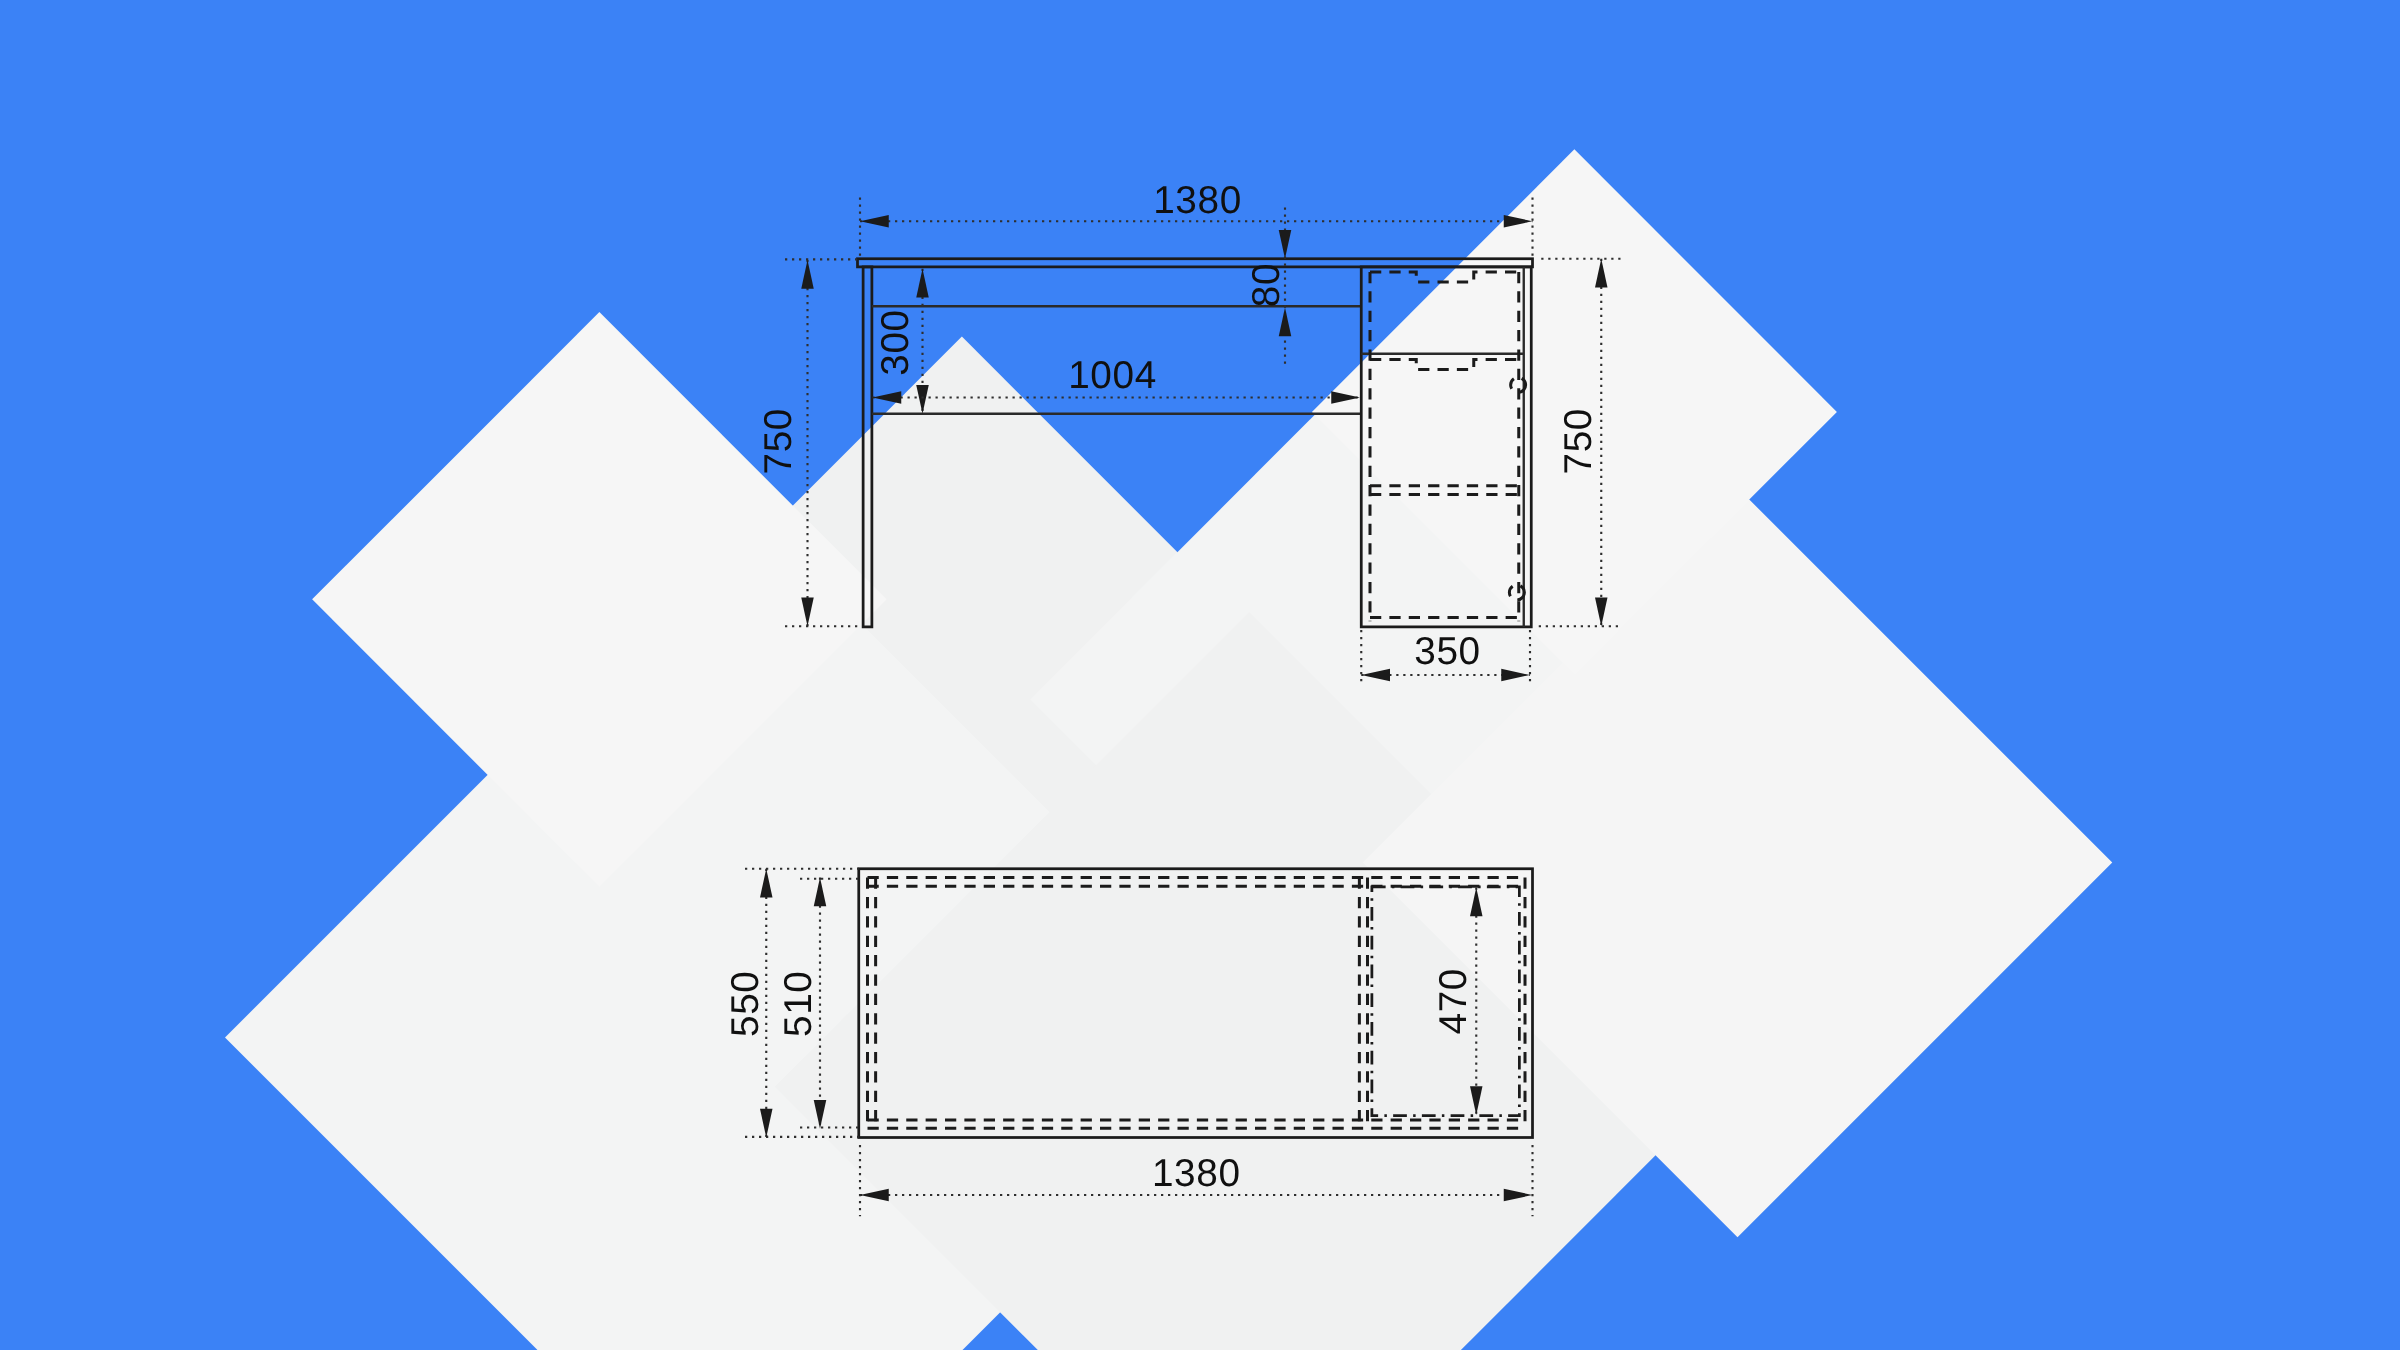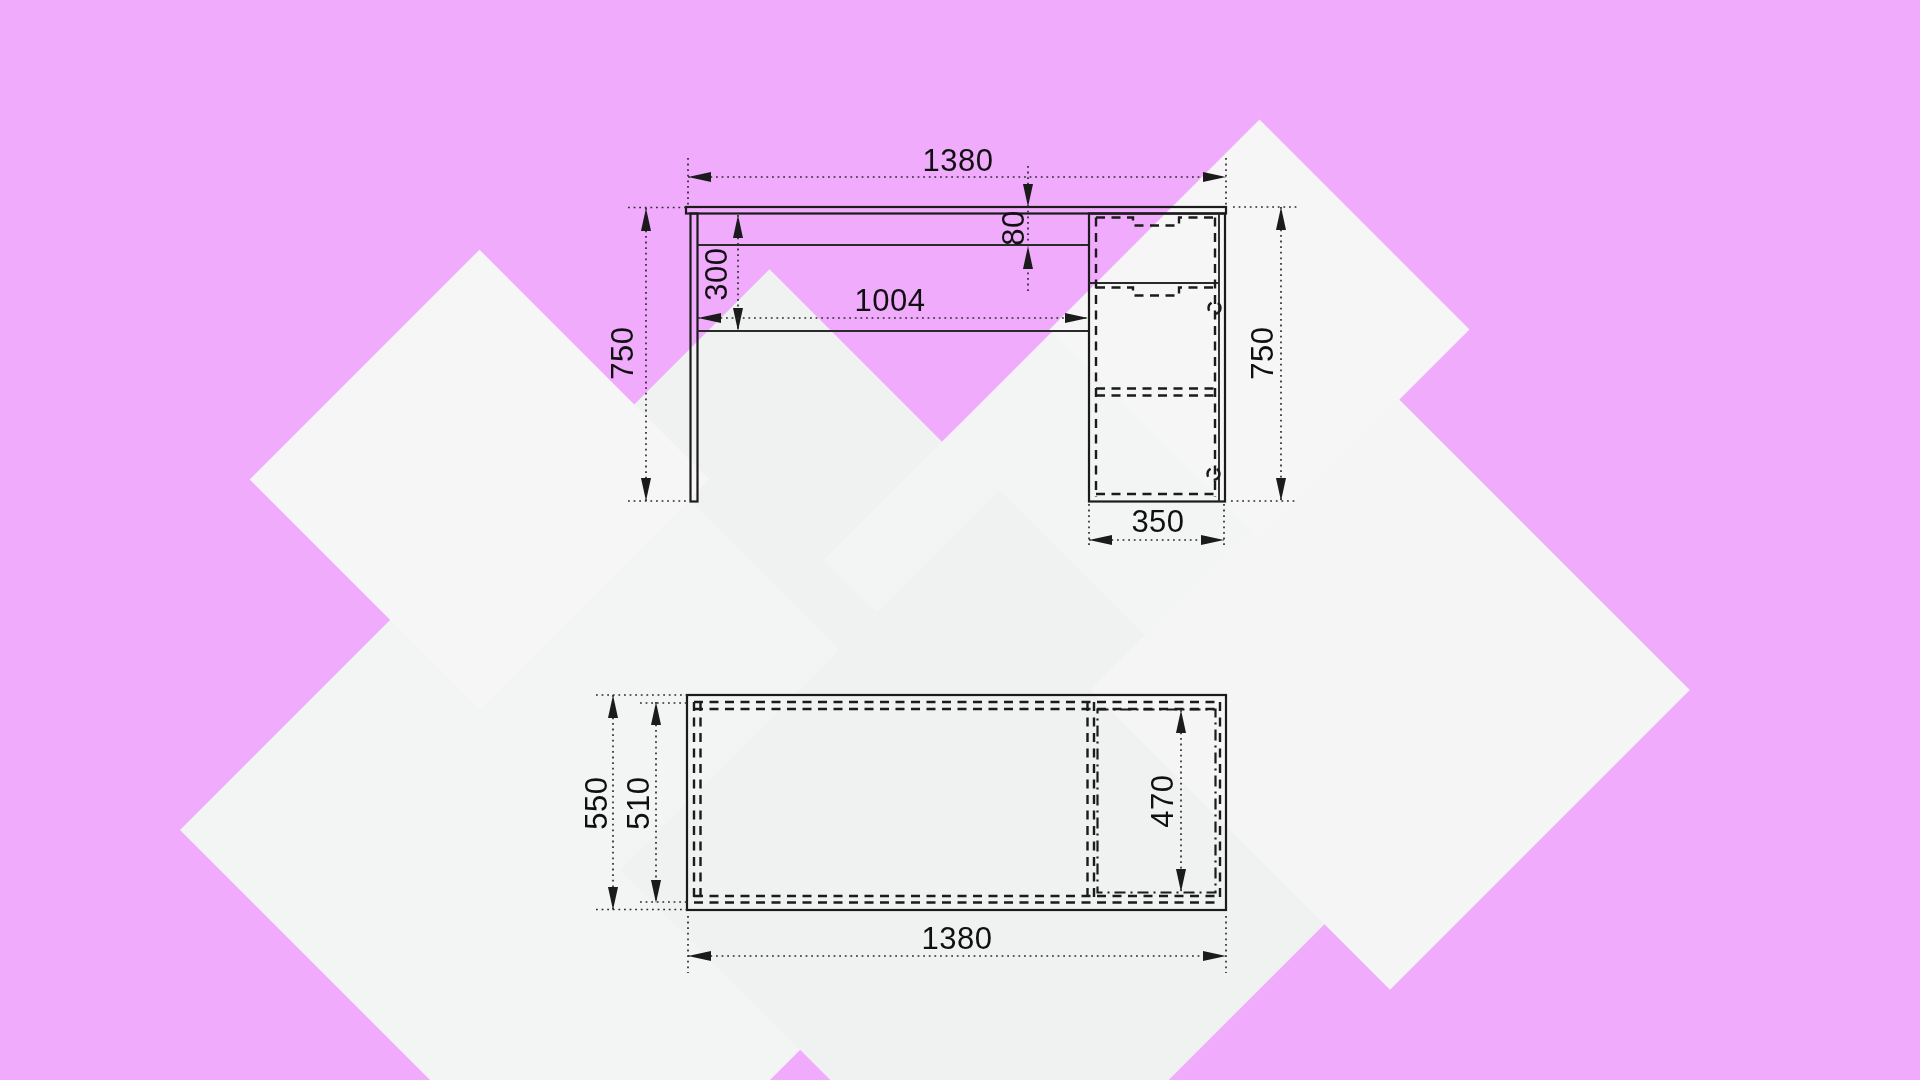--- a/index.html
+++ b/index.html
@@ -1,16 +1,16 @@
 <!DOCTYPE html>
 <html><head>
 <meta charset="utf-8">
 <style>
   html,body{margin:0;padding:0;background:#fff;}
-  #stage{position:relative;width:1920px;height:1080px;overflow:hidden;background:#f0abfc;
+  #stage{position:relative;width:1920px;height:1080px;overflow:hidden;background:#3b82f6;
          font-family:"Liberation Sans",sans-serif;}
   .wm{position:absolute;transform:rotate(45deg);}
   #art{position:absolute;left:0;top:0;z-index:2;}
   text{font-family:"Liberation Sans",sans-serif;font-size:31px;fill:#101010;letter-spacing:.5px;}
   .sld{stroke:#1b1b1b;stroke-width:2.2;fill:none;}
   .sl2{stroke:#2a2a2a;stroke-width:1.9;fill:none;}
   .dsh{stroke:#1b1b1b;stroke-width:2.4;fill:none;stroke-dasharray:9 6.5;}
   .ddt{stroke:#1b1b1b;stroke-width:2.2;fill:none;stroke-dasharray:11 5 2 5;}
   .dt{stroke:#2e2e2e;stroke-width:1.7;fill:none;stroke-dasharray:1.8 3.8;}
   .ar{fill:#1b1b1b;stroke:none;}

